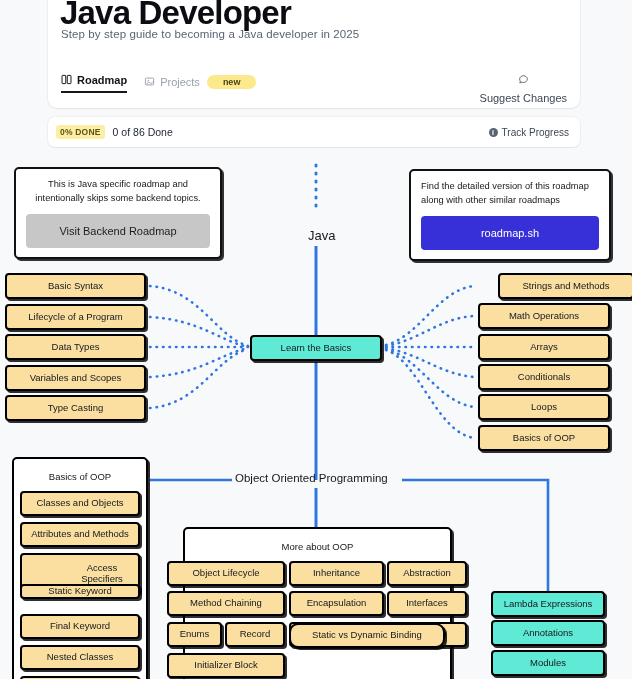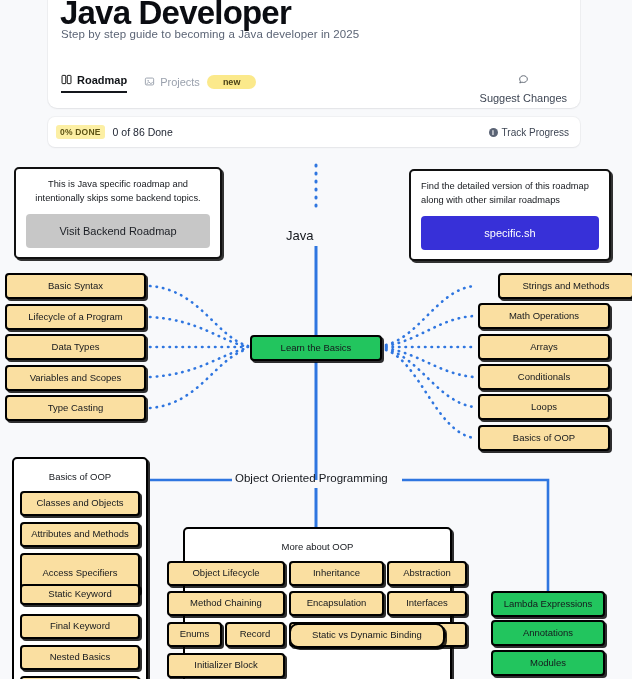--- a/index.html
+++ b/index.html
@@ -68,21 +68,21 @@
   svg.lines { position: absolute; left: 0; top: 0; width: 632px; height: 529px; }
 
   
   .node {
     position: absolute; display: flex; align-items: center; justify-content: center;
     text-align: center; border: 2px solid #000; border-radius: 4px;
     font-size: 9.5px; color: #15181d; line-height: 1.15;
     box-shadow: 2px 2px 0 rgba(0,0,0,.82);
   }
   .n-tan  { background: #fadfa1; }
-  .n-yellow { background: #22c55e; }
+  .n-yellow { background: #5eead4; }
 
   .group-box {
     position: absolute; background: #ffffff; border: 2px solid #000;
     border-radius: 5px; box-shadow: 2px 2px 0 rgba(0,0,0,.82);
   }
   .group-title {
     position: absolute; width: 100%; text-align: center;
     font-size: 9.5px; color: #15181d;
   }
 
@@ -188,24 +188,24 @@
       <path d="M386 200 C 420 212, 436 282, 474 288" stroke="#2f76e0" stroke-width="2.6" fill="none" stroke-linecap="round" stroke-dasharray="0.5 6"></path>
     </svg>
 
     <div class="info-card" style="left:14px; top:17px; width:208px;">
       <div class="info-text">This is Java specific roadmap and intentionally skips some backend topics.</div>
       <div class="info-btn btn-grey">Visit Backend Roadmap</div>
     </div>
 
     <div class="info-card" style="left:409px; top:19px; width:202px;">
       <div class="info-text" style="text-align:left;">Find the detailed version of this roadmap along with other similar roadmaps</div>
-      <div class="info-btn btn-blue">specific.sh</div>
-    </div>
-
-    <div class="label-plain" style="left:286px; top:78px;">Java</div>
+      <div class="info-btn btn-blue">roadmap.sh</div>
+    </div>
+
+    <div class="label-plain" style="left:308px; top:78px;">Java</div>
 
     <div class="node n-yellow" style="left:250px; top:185px; width:132px; height:26px;">Learn the Basics</div>
 
     <div class="node n-tan" style="left:5px; top:123px; width:141px; height:26px;">Basic Syntax</div>
     <div class="node n-tan" style="left:5px; top:154px; width:141px; height:26px;">Lifecycle of a Program</div>
     <div class="node n-tan" style="left:5px; top:184px; width:141px; height:26px;">Data Types</div>
     <div class="node n-tan" style="left:5px; top:215px; width:141px; height:26px;">Variables and Scopes</div>
     <div class="node n-tan" style="left:5px; top:245px; width:141px; height:26px;">Type Casting</div>
 
     <div class="node n-tan" style="left:478px; top:123px; width:136px; height:26px;margin-left:20px;">Strings and Methods</div>
@@ -215,24 +215,24 @@
     <div class="node n-tan" style="left:478px; top:244px; width:132px; height:26px;">Loops</div>
     <div class="node n-tan" style="left:478px; top:275px; width:132px; height:26px;">Basics of OOP</div>
 
     <div class="label-plain" style="left:235px; top:322px; font-size:11.5px;">Object Oriented Programming</div>
 
     <div class="group-box" style="left:12px; top:307px; width:136px; height:230px;">
       <div class="group-title" style="top:12px;">Basics of OOP</div>
     </div>
     <div class="node n-tan" style="left:20px; top:341px; width:120px; height:25px;">Classes and Objects</div>
     <div class="node n-tan" style="left:20px; top:372px; width:120px; height:25px;">Attributes and Methods</div>
-    <div class="node n-tan" style="left:20px; top:403px; width:120px; height:41px;">Access Specifiers</div>
-    <div class="node n-tan" style="left:20px; top:434px; width:120px; height:21px;">Static Keyword</div>
+    <div class="node n-tan" style="left:20px; top:403px; width:120px; height:41px;padding-left:44px;">Access Specifiers</div>
+    <div class="node n-tan" style="left:20px; top:434px; width:120px; height:15px;">Static Keyword</div>
     <div class="node n-tan" style="left:20px; top:464px; width:120px; height:25px;">Final Keyword</div>
-    <div class="node n-tan" style="left:20px; top:495px; width:120px; height:25px;">Nested Basics</div>
+    <div class="node n-tan" style="left:20px; top:495px; width:120px; height:25px;">Nested Classes</div>
     <div class="node n-tan" style="left:20px; top:526px; width:120px; height:25px;"></div>
 
     <div class="group-box" style="left:183px; top:377px; width:269px; height:160px;">
       <div class="group-title" style="top:12px;">More about OOP</div>
     </div>
     <div class="node n-tan" style="left:167px; top:411px; width:118px; height:25px;">Object Lifecycle</div>
     <div class="node n-tan" style="left:289px; top:411px; width:95px; height:25px;">Inheritance</div>
     <div class="node n-tan" style="left:387px; top:411px; width:80px; height:25px;">Abstraction</div>
 
     <div class="node n-tan" style="left:167px; top:441px; width:118px; height:25px;">Method Chaining</div>

